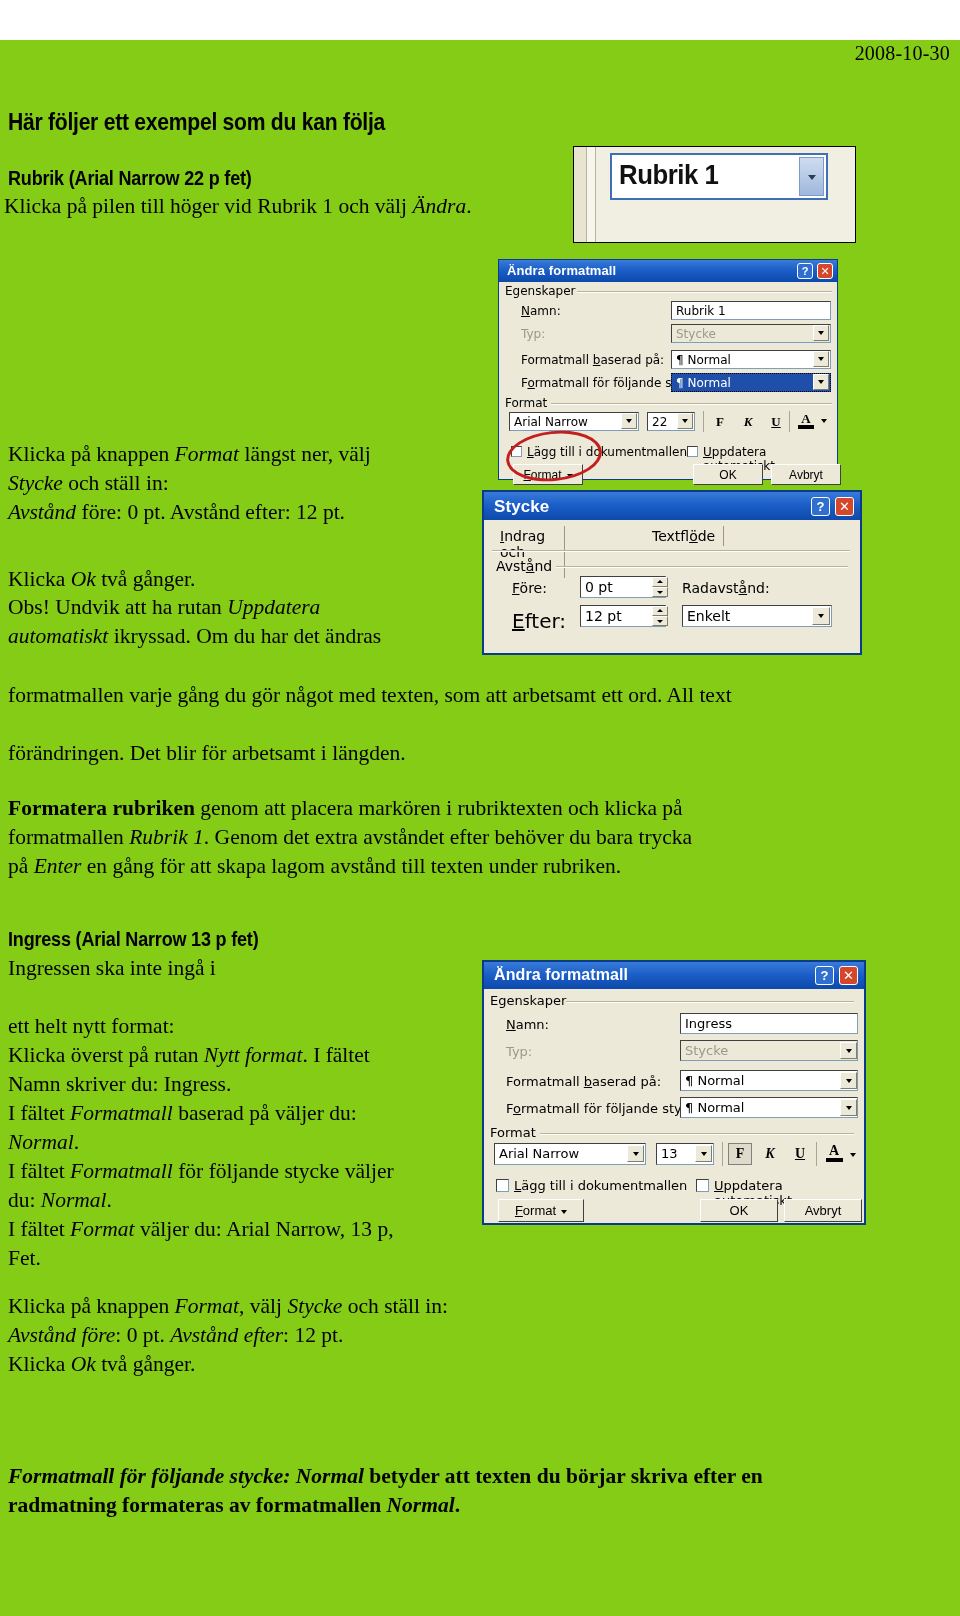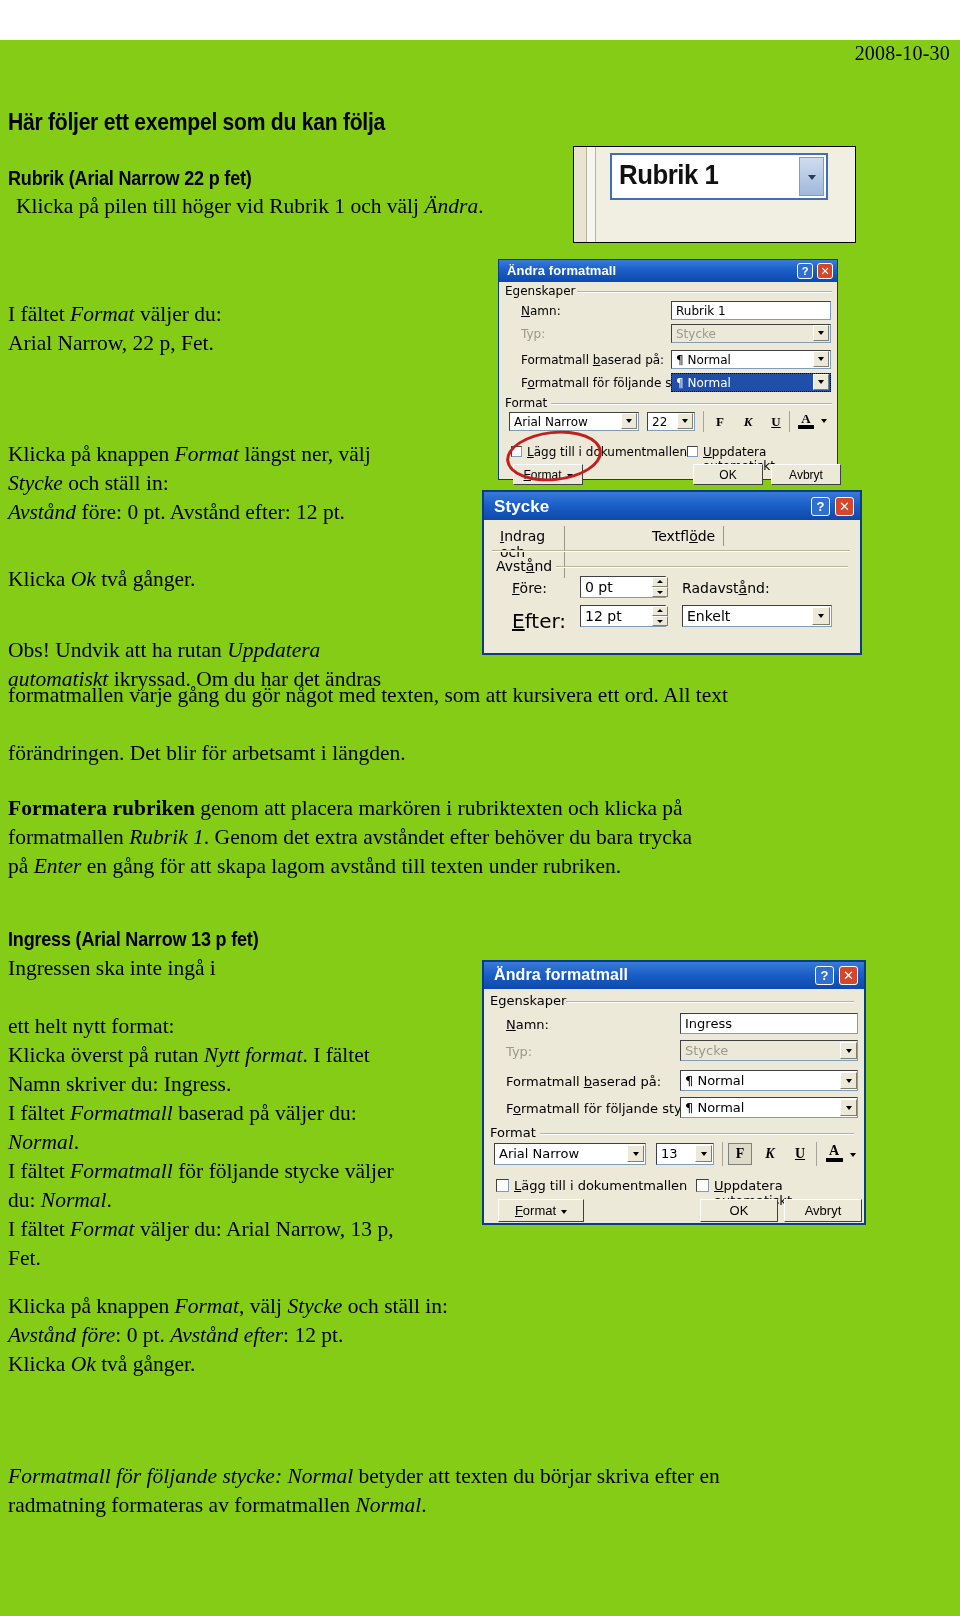--- a/index.html
+++ b/index.html
@@ -304,54 +304,50 @@
 <body>
 
 <div class="page">
 
   <div class="date-stamp">2008-10-30</div>
 
   <div class="h1" style="left:8px; top:68px;">Här följer ett exempel som du kan följa</div>
 
   <div class="h2" style="left:8px; top:127px;">Rubrik (Arial Narrow 22 p fet)</div>
 
-  <div class="body-text" style="left:16px; top:152px; width:560px;">
+  <div class="body-text" style="left:4px; top:152px; width:560px;">
     <span>Klicka på pilen till höger vid Rubrik 1 och välj </span><i>Ändra</i><span>.</span>
   </div>
 
   <div class="shot stylebox" style="left:573px; top:106px; width:283px; height:97px;">
     <div class="col-a"></div>
     <div class="col-b"></div>
     <div class="style-field">
       <span>Rubrik 1</span>
       <div class="style-arrow"></div>
     </div>
   </div>
 
-  <div class="body-text" style="left:8px; top:260px; width:470px;">
-    <span>I fältet </span><i>Format</i><span> väljer du:</span><br>
-    <span>Arial Narrow, 22 p, Fet.</span>
-  </div>
 
   <div class="body-text" style="left:8px; top:400px; width:470px;">
     <span>Klicka på knappen </span><i>Format</i><span> längst ner, välj</span><br>
     <i>Stycke</i><span> och ställ in:</span><br>
     <i>Avstånd</i><span> före: 0 pt. Avstånd efter: 12 pt.</span>
   </div>
 
   <div class="body-text" style="left:8px; top:525px; width:470px;">
     <span>Klicka </span><i>Ok</i><span> två gånger.</span>
   </div>
 
-  <div class="body-text" style="left:8px; top:596px; width:470px;">
+  <div class="body-text" style="left:8px; top:553px; width:470px;">
     <span>Obs! Undvik att ha rutan </span><i>Uppdatera</i><br>
     <i>automatiskt</i><span> ikryssad. Om du har det ändras</span>
   </div>
   <div class="body-text" style="left:8px; top:641px; width:850px;">
-    <span>formatmallen varje gång du gör något med texten, som att kursivera ett ord. All text</span><br>
+    <span>formatmallen varje gång du gör något med texten, som att arbetsamt ett ord. All text</span><br>
     <br>
     <span>förändringen. Det blir för arbetsamt i längden.</span>
   </div>
 
   <div class="body-text" style="left:8px; top:754px; width:850px;">
     <b>Formatera rubriken</b><span> genom att placera markören i rubriktexten och klicka på</span><br>
     <span>formatmallen </span><i>Rubrik 1</i><span>. Genom det extra avståndet efter behöver du bara trycka</span><br>
     <span>på </span><i>Enter</i><span> en gång för att skapa lagom avstånd till texten under rubriken.</span>
   </div>
 
@@ -371,21 +367,21 @@
     <span>Fet.</span>
   </div>
 
   <div class="body-text" style="left:8px; top:1252px; width:850px;">
     <span>Klicka på knappen </span><i>Format</i><span>, välj </span><i>Stycke</i><span> och ställ in:</span><br>
     <i>Avstånd före</i><span>: 0 pt. </span><i>Avstånd efter</i><span>: 12 pt.</span><br>
     <span>Klicka </span><i>Ok</i><span> två gånger.</span>
   </div>
 
 
-  <div class="body-text" style="left:8px; top:1422px; width:850px;">
+  <div class="body-text" style="left:8px; top:1422px; width:850px;font-weight:bold;">
     <i>Formatmall för följande stycke: Normal</i><span> betyder att texten du börjar skriva efter en</span><br>
     <span>radmatning formateras av formatmallen </span><i>Normal</i><span>.</span>
   </div>
 
   <div class="footer-left">Birgitta Jonsson</div>
   <div class="footer-right">Sida 2 av 5</div>
 
   <div class="shot dialog" style="left:498px; top:219px; width:340px; height:221px;">
     <div class="dlg-title">
       <div class="t">Ändra formatmall</div>

